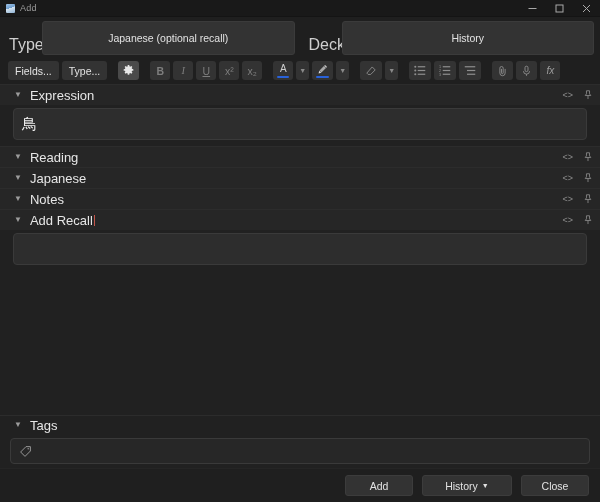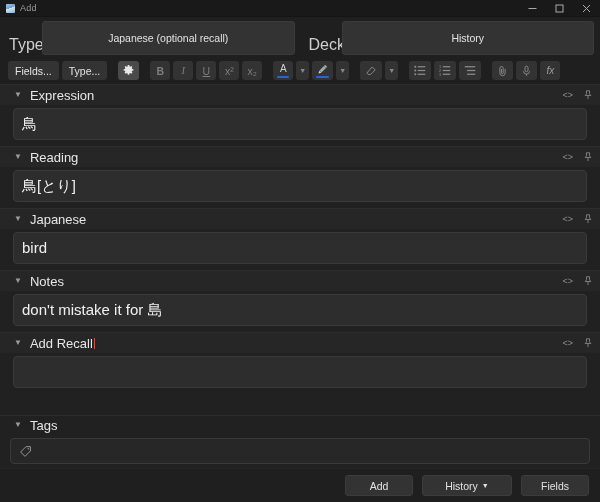--- a/index.html
+++ b/index.html
@@ -297,49 +297,46 @@
     <span class="field-name">Reading</span>
     <span class="fh-spacer"></span>
     <span class="fh-icon">&lt;&gt;</span>
     <span class="fh-icon">
       <svg width="8" height="10" viewBox="0 0 10 13" fill="none" stroke="#8d8d8d" stroke-width="1.1">
         <path d="M3 1h4v4l1.6 2.2H1.4L3 5z"></path>
           <path d="M5 7.2v4.6"></path>
       </svg>
     </span>
   </div>
-  <div class="field-box">鳥[とり]</div>
 
   <div class="field-head">
     <span class="chev-down">▼</span>
     <span class="field-name">Japanese</span>
     <span class="fh-spacer"></span>
     <span class="fh-icon">&lt;&gt;</span>
     <span class="fh-icon">
       <svg width="8" height="10" viewBox="0 0 10 13" fill="none" stroke="#8d8d8d" stroke-width="1.1">
         <path d="M3 1h4v4l1.6 2.2H1.4L3 5z"></path>
           <path d="M5 7.2v4.6"></path>
       </svg>
     </span>
   </div>
-  <div class="field-box">bird</div>
 
   <div class="field-head">
     <span class="chev-down">▼</span>
     <span class="field-name">Notes</span>
     <span class="fh-spacer"></span>
     <span class="fh-icon">&lt;&gt;</span>
     <span class="fh-icon">
       <svg width="8" height="10" viewBox="0 0 10 13" fill="none" stroke="#8d8d8d" stroke-width="1.1">
         <path d="M3 1h4v4l1.6 2.2H1.4L3 5z"></path>
           <path d="M5 7.2v4.6"></path>
       </svg>
     </span>
   </div>
-  <div class="field-box">don't mistake it for 島</div>
 
   <div class="field-head">
     <span class="chev-down">▼</span>
     <span class="field-name">Add Recall</span>
       <span class="caret"></span>
     <span class="fh-spacer"></span>
     <span class="fh-icon">&lt;&gt;</span>
     <span class="fh-icon">
       <svg width="8" height="10" viewBox="0 0 10 13" fill="none" stroke="#8d8d8d" stroke-width="1.1">
         <path d="M3 1h4v4l1.6 2.2H1.4L3 5z"></path>
@@ -365,14 +362,14 @@
     <span style="font-size:11px;color:#dcdcdc;margin-left:6px"></span>
   </div>
 </div>
 
 <div class="bottombar">
   <div class="bbtn">Add</div>
   <div class="bbtn wide">
     <span>History</span>
     <span class="caret-dn">▼</span>
   </div>
-  <div class="bbtn">Fields</div>
+  <div class="bbtn">Close</div>
 </div>
 
 </body></html>

